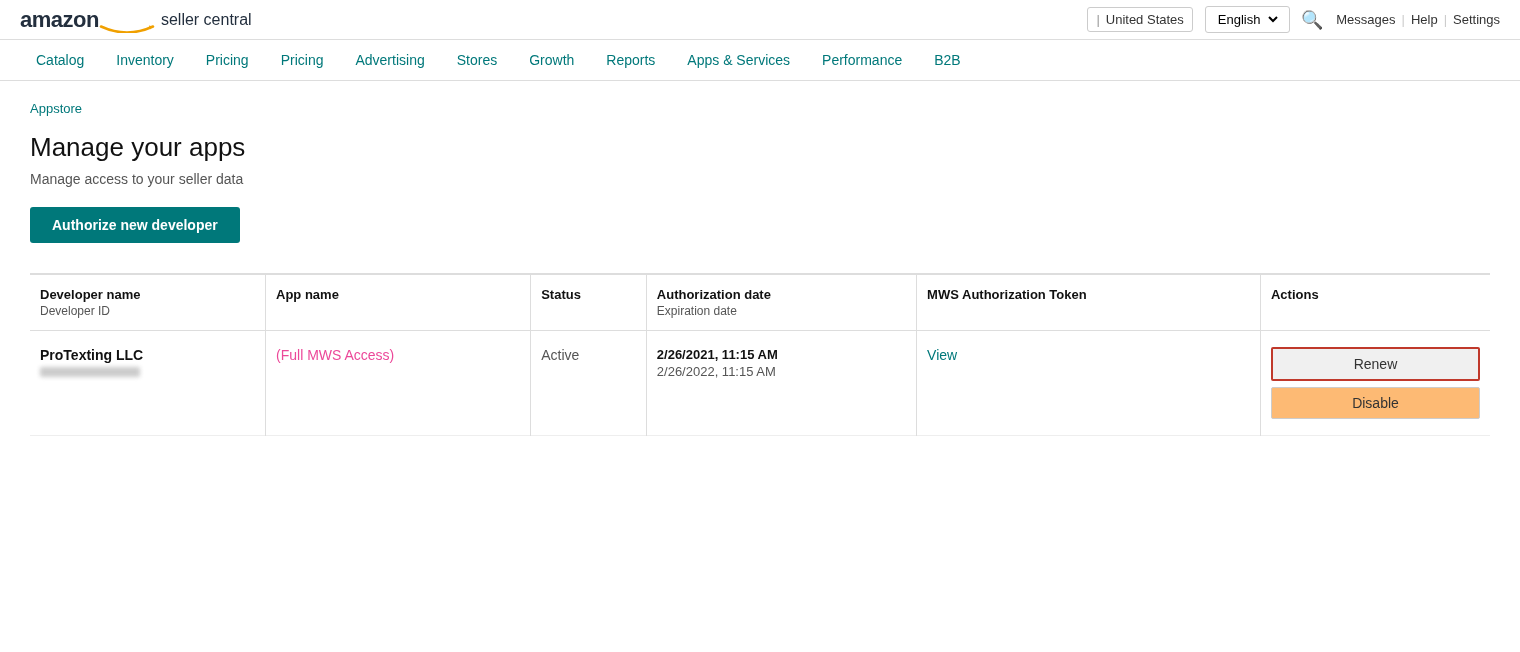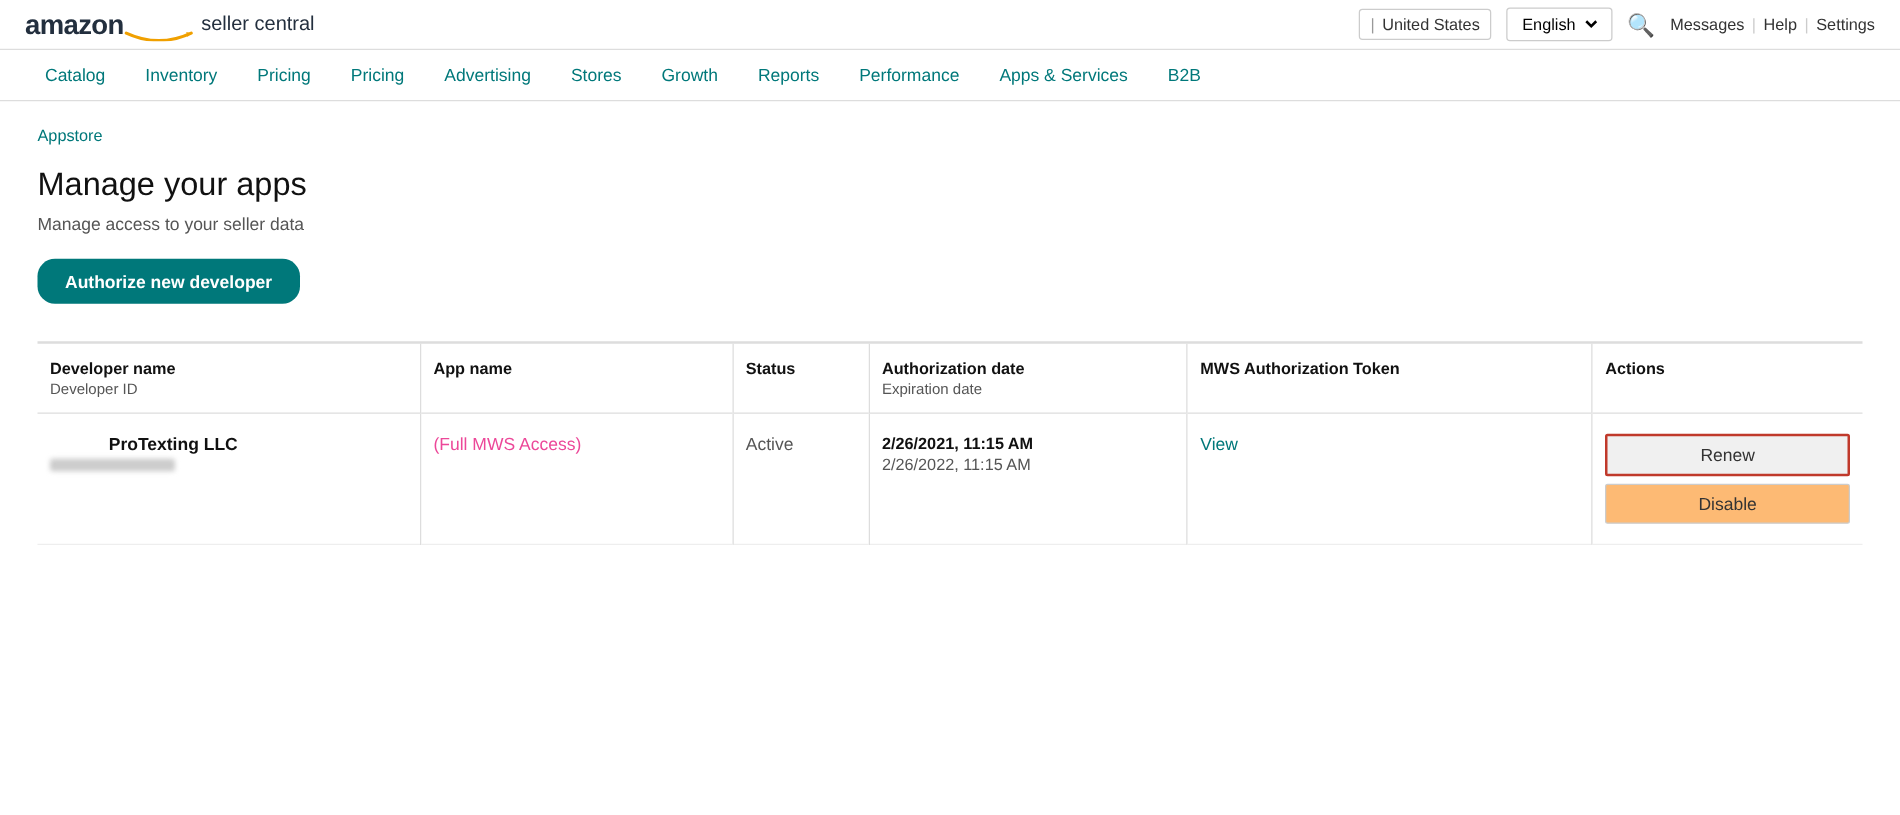--- a/index.html
+++ b/index.html
@@ -125,21 +125,21 @@
       margin-bottom: 20px;
     }
     .authorize-btn {
       background-color: #00787a;
       color: #fff;
       border: none;
       padding: 10px 22px;
       font-size: 14px;
       font-weight: bold;
       cursor: pointer;
-      border-radius: 14px;
+      border-radius: 3px;
       margin-bottom: 30px;
     }
 
     
     .table-divider {
       border-top: 2px solid #ddd;
       margin-bottom: 0;
     }
     .apps-table {
       width: 100%;
@@ -179,21 +179,20 @@
       width: 100px;
       height: 10px;
       background: #ccc;
       border-radius: 2px;
       margin-top: 4px;
       filter: blur(2px);
     }
     .developer-name {
       font-weight: bold;
       color: #111;
-      margin-left: 47px;
     }
     .app-name {
       color: #ec4899;
     }
     .status-active {
       color: #555;
     }
     .auth-date {
       font-weight: bold;
       color: #111;
@@ -277,22 +276,22 @@
 
 <nav class="nav-bar">
 <a class="nav-item" href="#">Catalog</a>
     <a class="nav-item" href="#">Inventory</a>
     <a class="nav-item" href="#">Pricing</a>
     <a class="nav-item" href="#">Pricing</a>
     <a class="nav-item" href="#">Advertising</a>
     <a class="nav-item" href="#">Stores</a>
     <a class="nav-item" href="#">Growth</a>
     <a class="nav-item" href="#">Reports</a>
+    <a class="nav-item" href="#">Apps &amp; Services</a>
     <a class="nav-item" href="#">Performance</a>
-    <a class="nav-item" href="#">Apps &amp; Services</a>
     <a class="nav-item" href="#">B2B</a>
   </nav>
 
 <div class="main-content">
   <div class="breadcrumb">Appstore</div>
   <h1 class="page-title">Manage your apps</h1>
   <p class="page-subtitle">Manage access to your seller data</p>
   <button class="authorize-btn">Authorize new developer</button>
 
   <div class="table-divider"></div>

